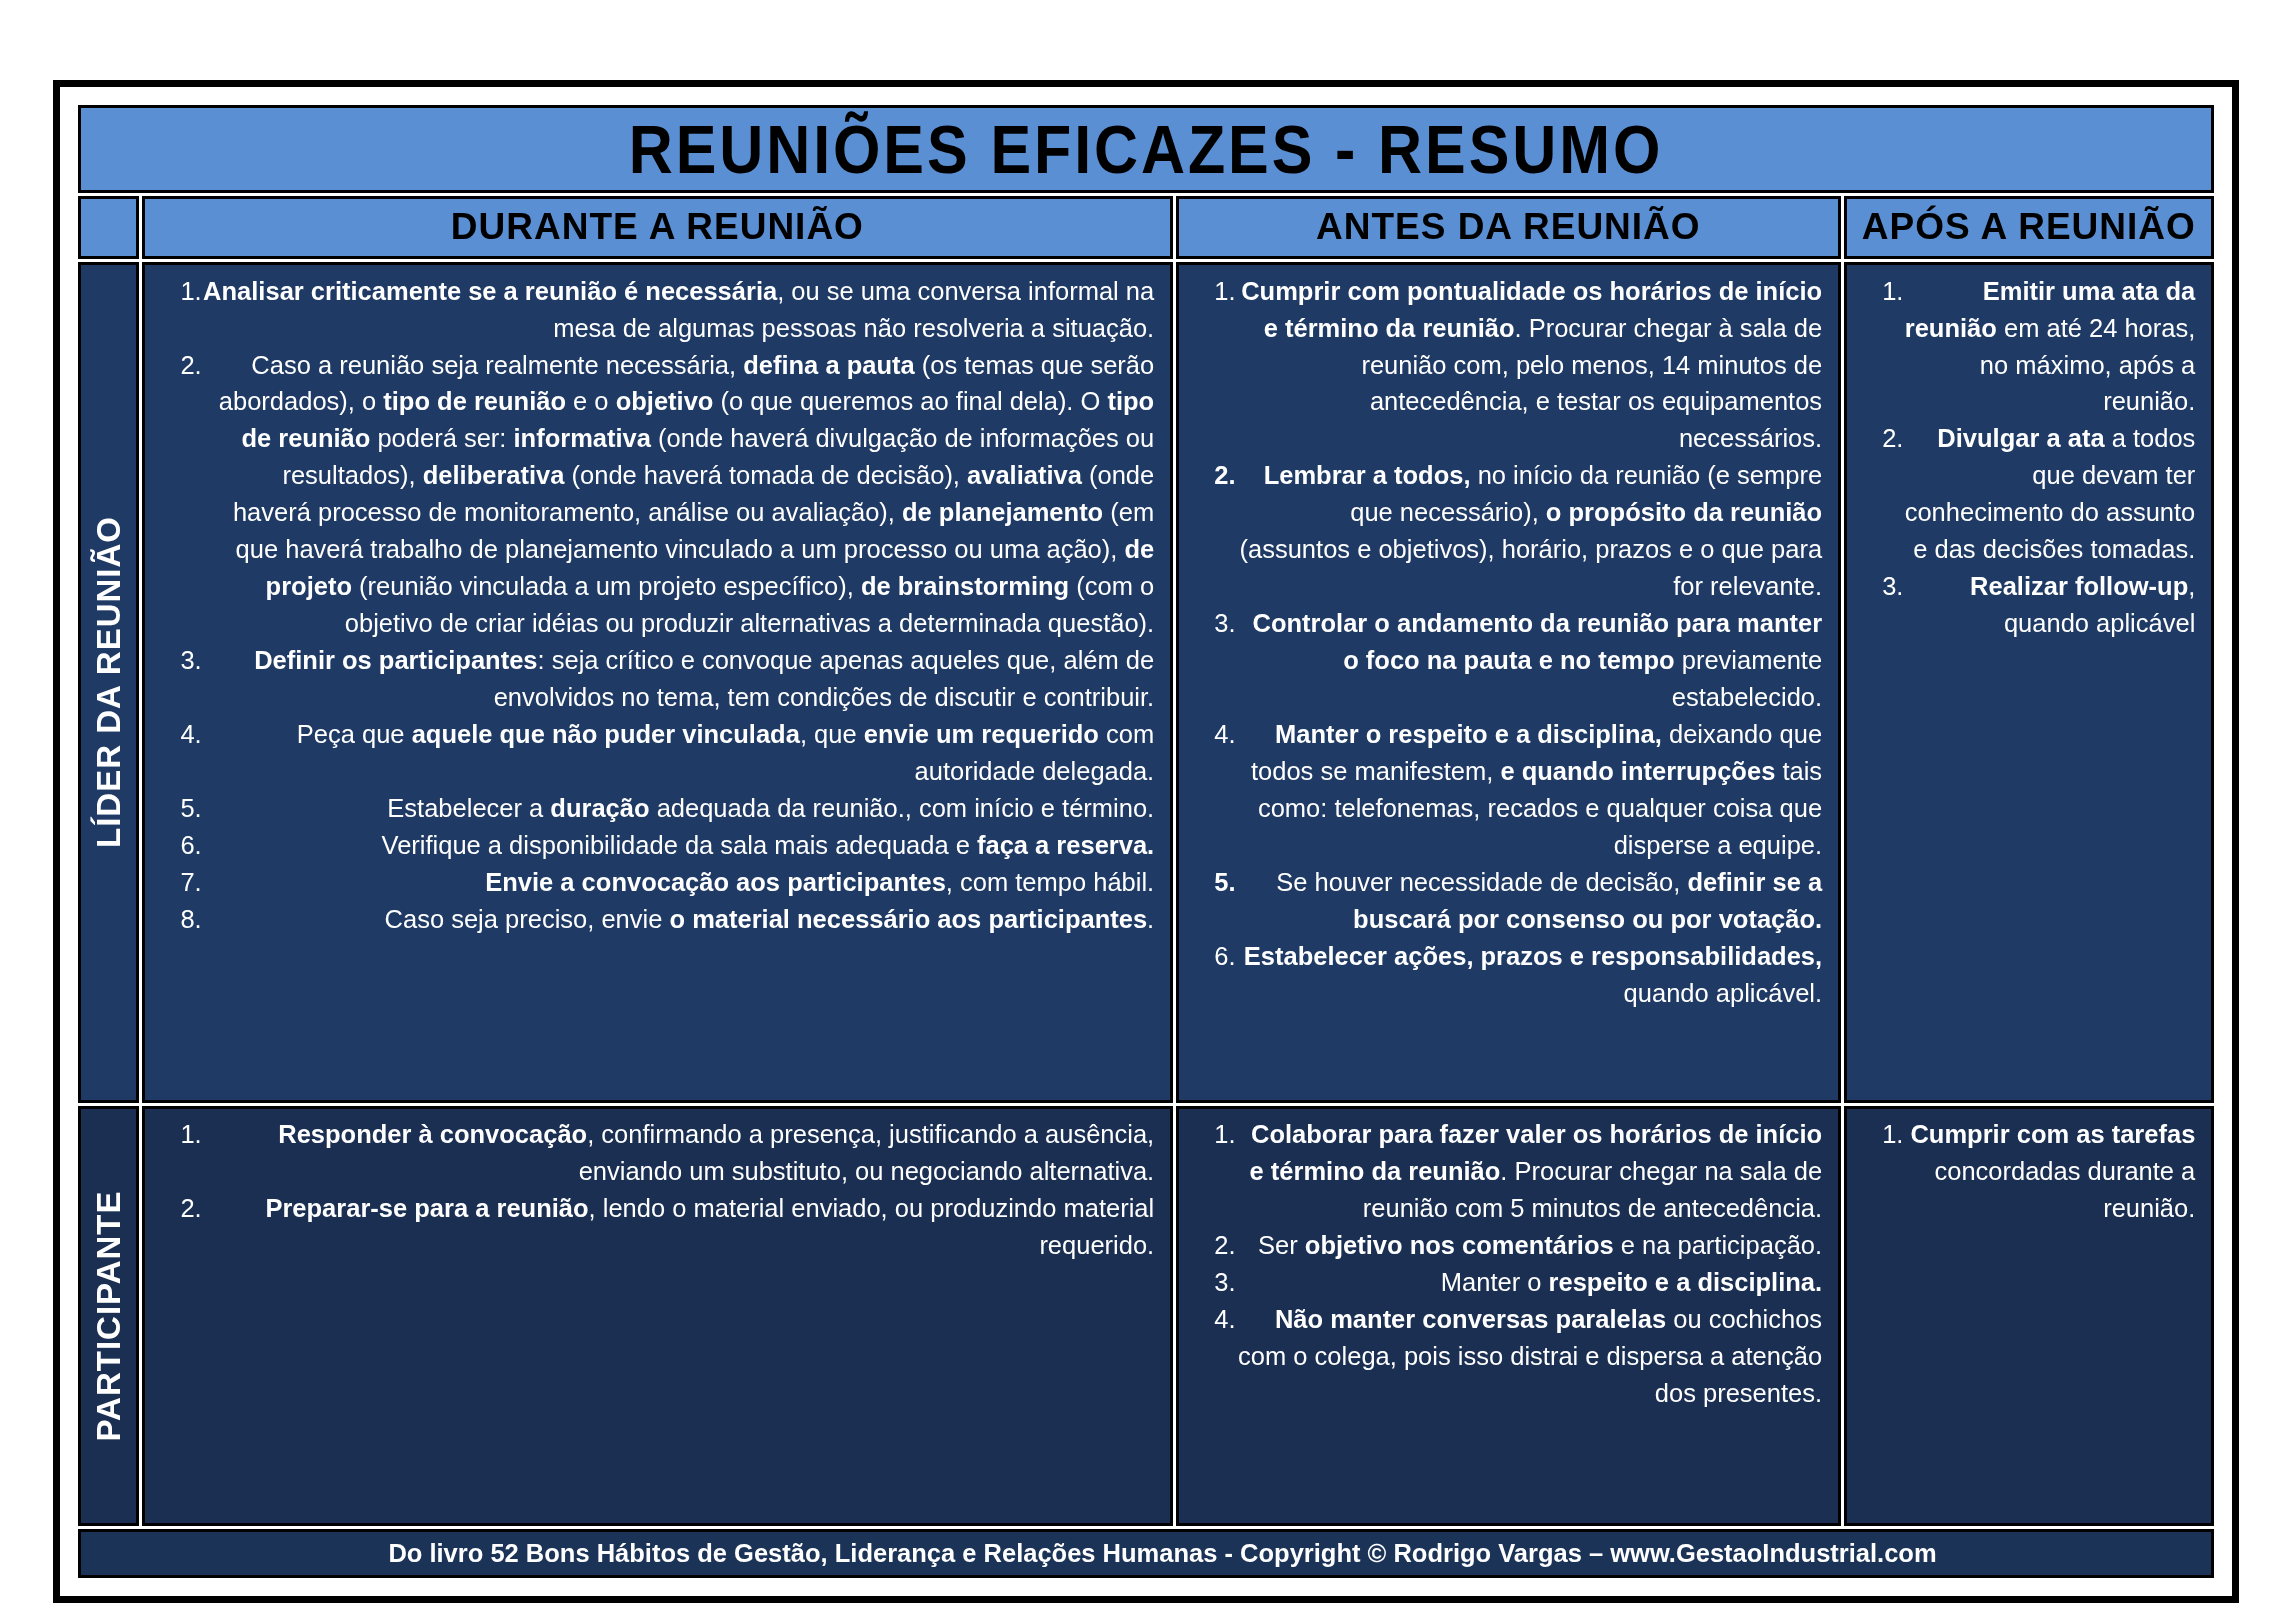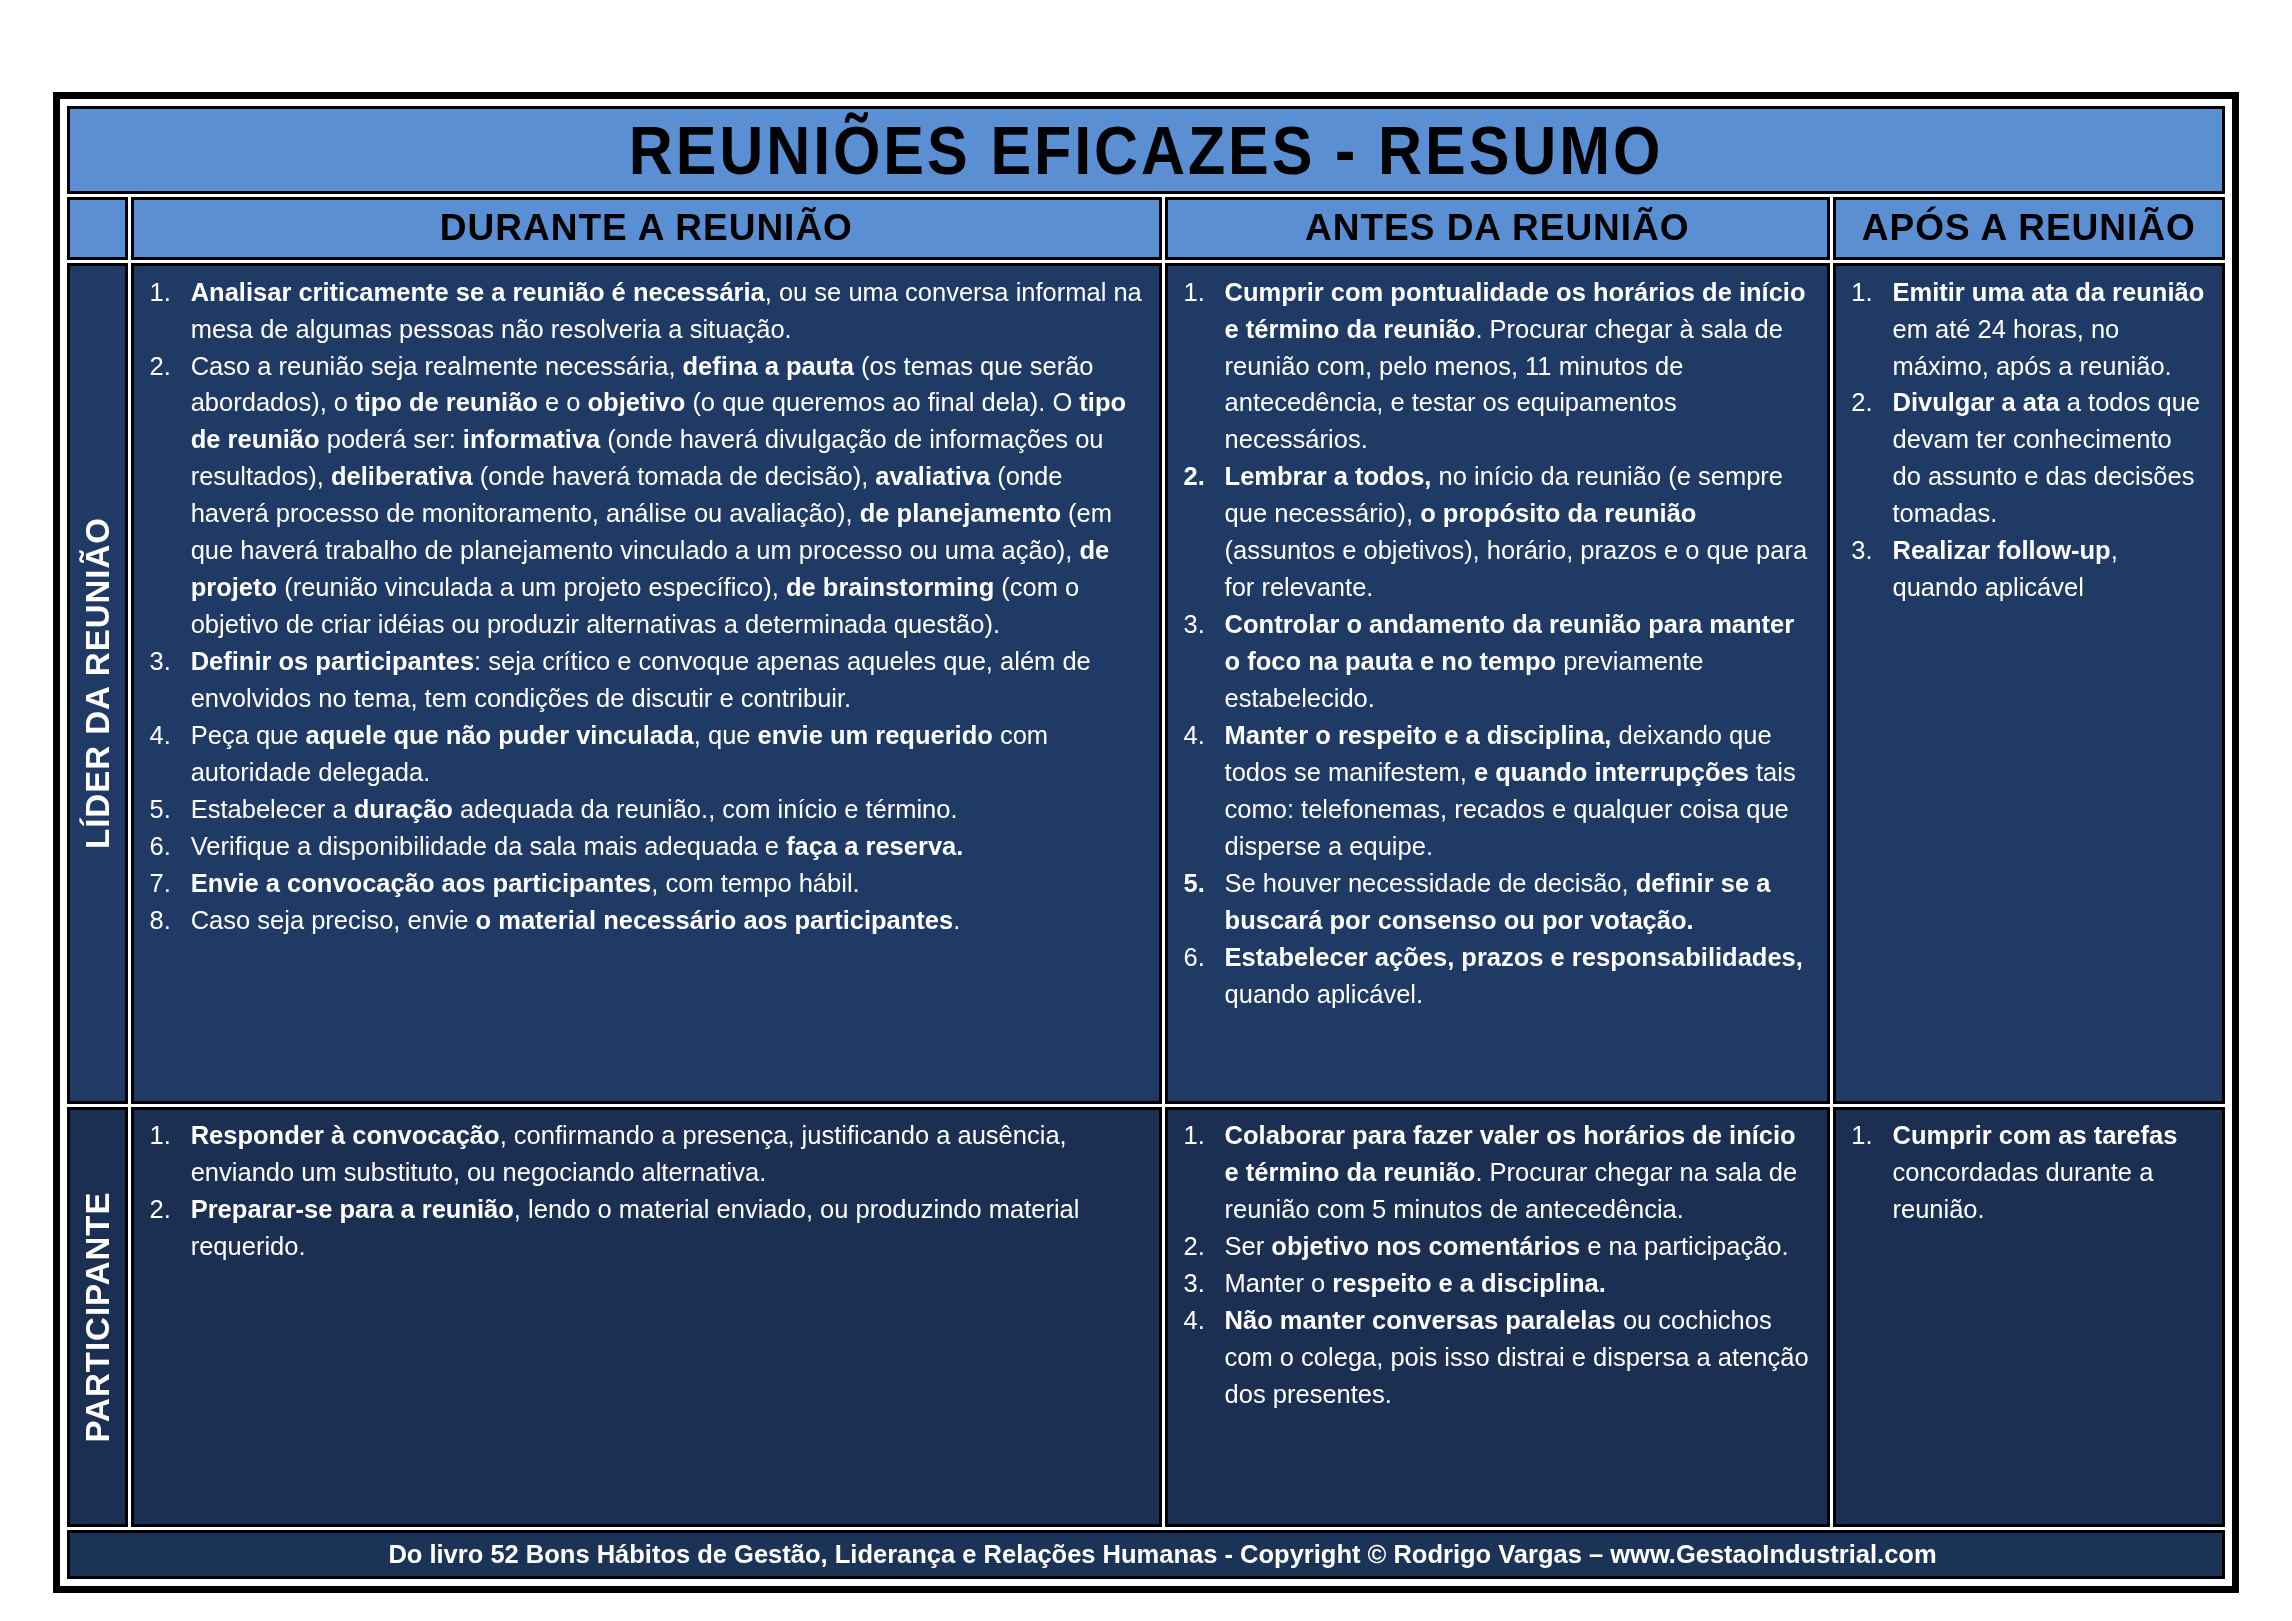--- a/index.html
+++ b/index.html
@@ -4,26 +4,27 @@
 <style>
   html, body { margin: 0; padding: 0; }
   body {
     width: 2293px; height: 1621px;
     background: #ffffff;
     font-family: "Liberation Sans", sans-serif;
     position: relative;
     overflow: hidden;
   }
   .frame {
-    position: absolute; left: 53px; top: 92px;
+    position: absolute; left: 53px; top: 80px;
     width: 2186px;
     box-sizing: border-box;
     border: 7.8px solid #000;
     background: #ffffff;
-    padding: 7px;
+    padding: 18px;
+    text-align: right;
   }
   .grid {
     display: grid;
     grid-template-columns: 61px 1031px 665px 1fr;
     grid-template-rows: 88px 63px 841px 420px 49px;
     gap: 2.9px;
     background: #ffffff;
   }
   .cell {
     box-sizing: border-box;
@@ -116,21 +117,21 @@
           <span class="itext"><span class="b">Envie a convocação aos participantes</span><span>, com tempo hábil.</span></span>
         </div>
         <div class="item">
           <span class="num">8.</span>
           <span class="itext"><span>Caso seja preciso, envie </span><span class="b">o material necessário aos participantes</span><span>.</span></span>
         </div>
       </div>
     <div class="cell navy1 body-cell">
         <div class="item">
           <span class="num">1.</span>
-          <span class="itext"><span class="b">Cumprir com pontualidade os horários de início e término da reunião</span><span>. Procurar chegar à sala de reunião com, pelo menos, 11 minutos de antecedência, e testar os equipamentos necessários.</span></span>
+          <span class="itext"><span class="b">Cumprir com pontualidade os horários de início e término da reunião</span><span>. Procurar chegar à sala de reunião com, pelo menos, 14 minutos de antecedência, e testar os equipamentos necessários.</span></span>
         </div>
         <div class="item">
           <span class="num b">2.</span>
           <span class="itext"><span class="b">Lembrar a todos,</span><span> no início da reunião (e sempre que necessário), </span><span class="b">o propósito da reunião</span><span> (assuntos e objetivos), horário, prazos e o que para for relevante.</span></span>
         </div>
         <div class="item">
           <span class="num">3.</span>
           <span class="itext"><span class="b">Controlar o andamento da reunião para manter o foco na pauta e no tempo</span><span> previamente estabelecido.</span></span>
         </div>
         <div class="item">

